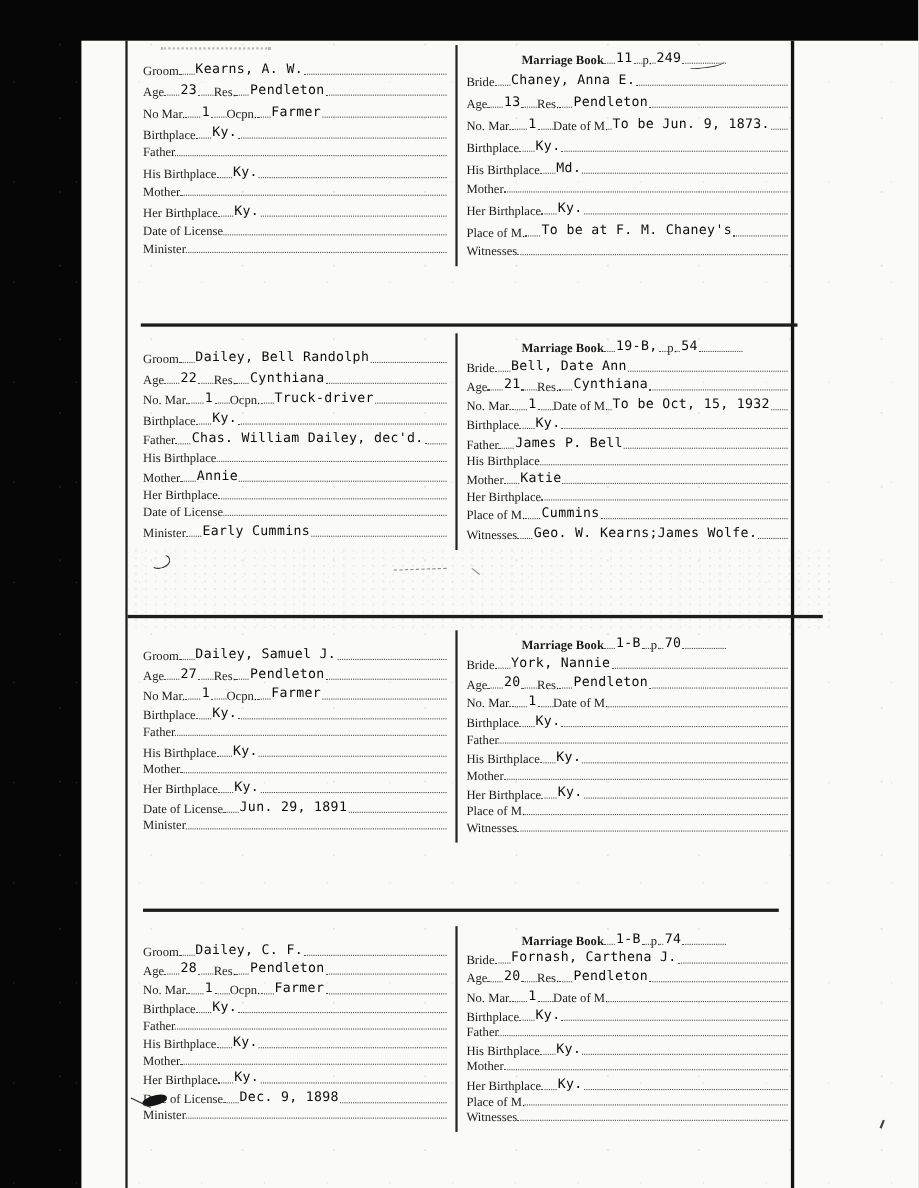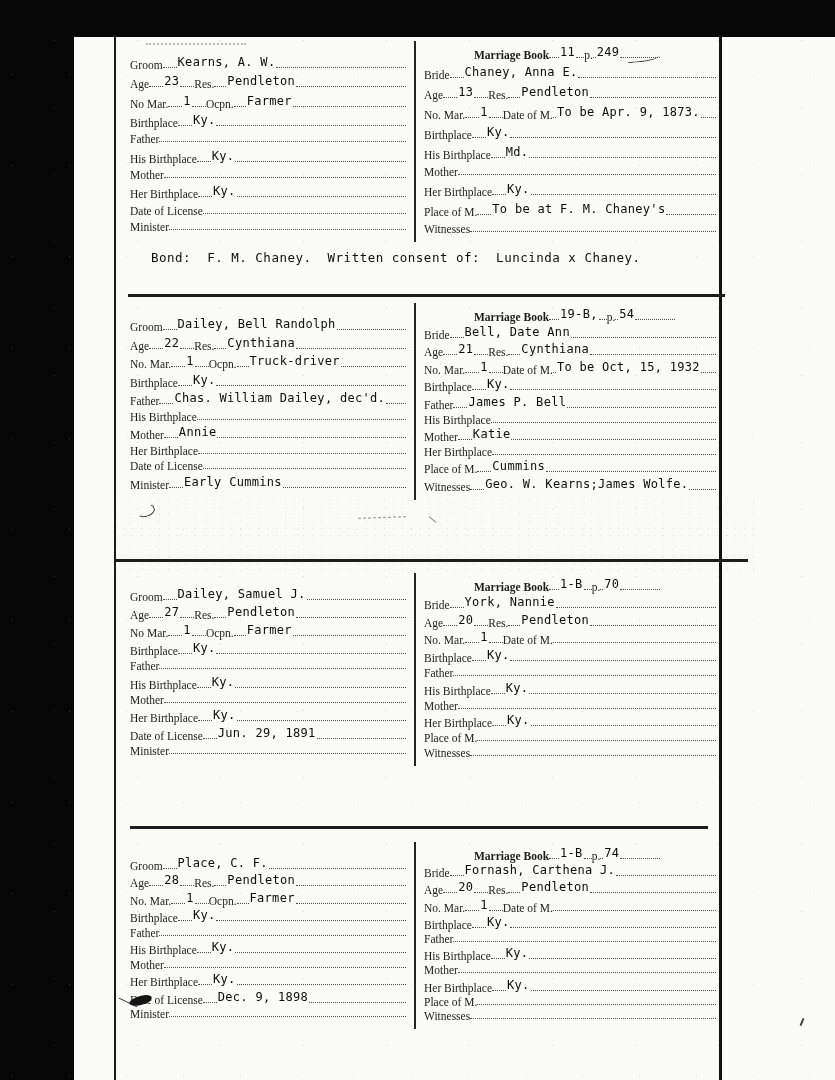--- a/index.html
+++ b/index.html
@@ -158,21 +158,21 @@
           <span class="val">Pendleton</span>
           <span class="dots grow"></span>
         </div>
         <div class="frow">
           <span class="lbl">No. Mar.</span>
           <span class="dots fixed" style="width: 14px;"></span>
           <span class="val">1</span>
           <span class="dots fixed" style="width: 14px;"></span>
           <span class="lbl">Date of M.</span>
           <span class="dots fixed" style="width: 3px;"></span>
-          <span class="val">To be Apr. 9, 1873.</span>
+          <span class="val">To be Jun. 9, 1873.</span>
           <span class="dots grow"></span>
         </div>
         <div class="frow">
           <span class="lbl">Birthplace</span>
           <span class="dots fixed" style="width: 14px;"></span>
           <span class="val">Ky.</span>
           <span class="dots grow"></span>
         </div>
         <div class="frow">
           <span class="lbl">His Birthplace</span>
@@ -195,21 +195,20 @@
           <span class="dots fixed" style="width: 14px;"></span>
           <span class="val">To be at F. M. Chaney's</span>
           <span class="dots grow"></span>
         </div>
         <div class="frow">
           <span class="lbl">Witnesses</span>
           <span class="dots grow"></span>
         </div>
       </div>
   </section>
-  <p class="bond">Bond:  F. M. Chaney.  Written consent of:  Luncinda x Chaney.</p>
   <div class="sep" style="left:128px;top:294px;width:597px;"></div>
 
   <section class="record" id="rec1" style="top:306px;height:190px;">
     <div class="col left">
         <div class="frow">
           <span class="lbl">Groom</span>
           <span class="dots fixed" style="width: 14px;"></span>
           <span class="val">Dailey, Bell Randolph</span>
           <span class="dots grow"></span>
         </div>
@@ -488,21 +487,21 @@
         </div>
       </div>
   </section>
   <div class="sep" style="left:130px;top:826px;width:578px;"></div>
 
   <section class="record" id="rec3" style="top:845px;height:180px;">
     <div class="col left">
         <div class="frow">
           <span class="lbl">Groom</span>
           <span class="dots fixed" style="width: 14px;"></span>
-          <span class="val">Place, C. F.</span>
+          <span class="val">Dailey, C. F.</span>
           <span class="dots grow"></span>
         </div>
         <div class="frow">
           <span class="lbl">Age</span>
           <span class="dots fixed" style="width: 14px;"></span>
           <span class="val">28</span>
           <span class="dots fixed" style="width: 14px;"></span>
           <span class="lbl">Res.</span>
           <span class="dots fixed" style="width: 12px;"></span>
           <span class="val">Pendleton</span>

